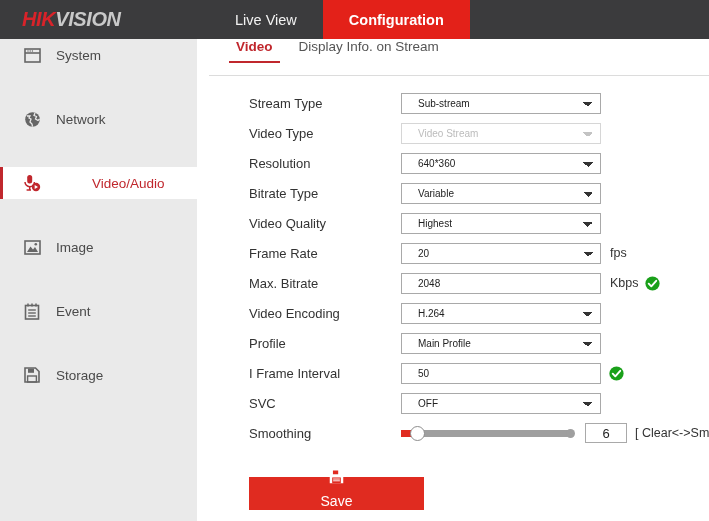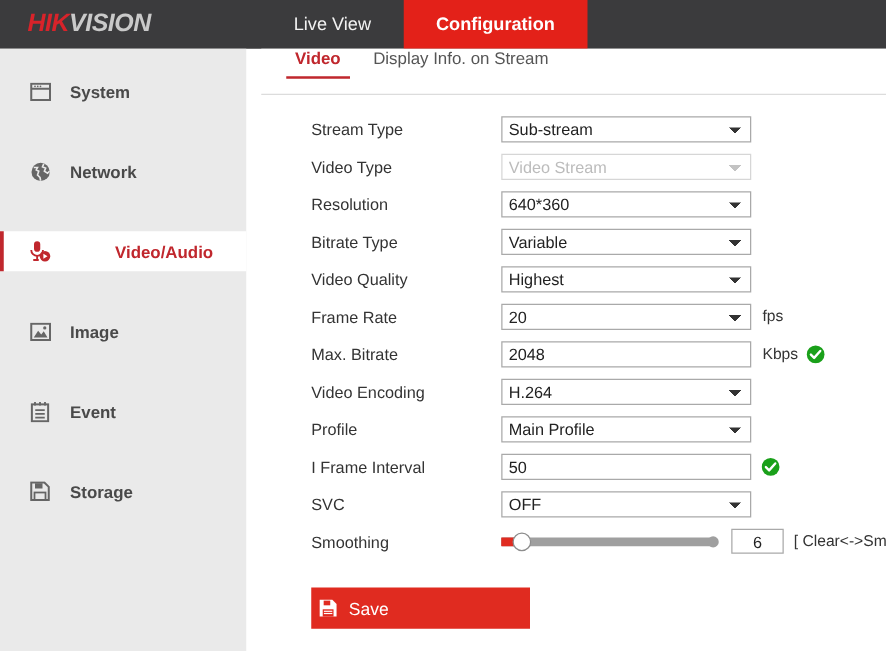--- a/index.html
+++ b/index.html
@@ -55,22 +55,20 @@
     color: #ffffff;
     font-weight: bold;
   }
 
   
   .sidebar {
     position: absolute;
     top: 39px; left: 0;
     width: 197px; height: 482px;
     background: #eaeaea;
-    padding-top: 18px;
-    font-weight: bold;
   }
   .side-item {
     position: relative;
     height: 32px;
     display: flex;
     align-items: center;
     padding-left: 22px;
     color: #4a4a4a;
     font-size: 13.5px;
     cursor: pointer;
@@ -153,23 +151,23 @@
     width: 200px;
     height: 21px;
     flex: none;
   }
   select.ctl, input.ctl {
     width: 200px;
     height: 21px;
     border: 1px solid #a9a9a9;
     background: #ffffff;
     font-family: "Liberation Sans", sans-serif;
-    font-size: 13px;
+    font-size: 10px;
     color: #222;
-    padding: 0 2px 0 5px;
+    padding: 0 2px 0 16px;
     border-radius: 0;
     -webkit-appearance: none;
     appearance: none;
     outline: none;
   }
   select.ctl {
     background-image:
       linear-gradient(45deg, transparent 50%, #333 50%),
       linear-gradient(135deg, #333 50%, transparent 50%);
     background-position:
@@ -264,23 +262,24 @@
   .save-wrap { padding-left: 40px; padding-top: 22px; }
   .save-btn {
     width: 175px; height: 33px;
     background: #e02b20;
     border: none;
     color: #ffffff;
     font-family: "Liberation Sans", sans-serif;
     font-size: 14px;
     display: inline-flex;
     align-items: center;
-    justify-content: flex-start;
+    justify-content: flex-end;
     gap: 9px;
     cursor: pointer;
+    flex-direction: column;
   }
   .save-btn svg { display: block; }
 </style>
 </head>
 <body>
 
 <div id="app">
 
   <div class="topbar">
     <div class="logo">

